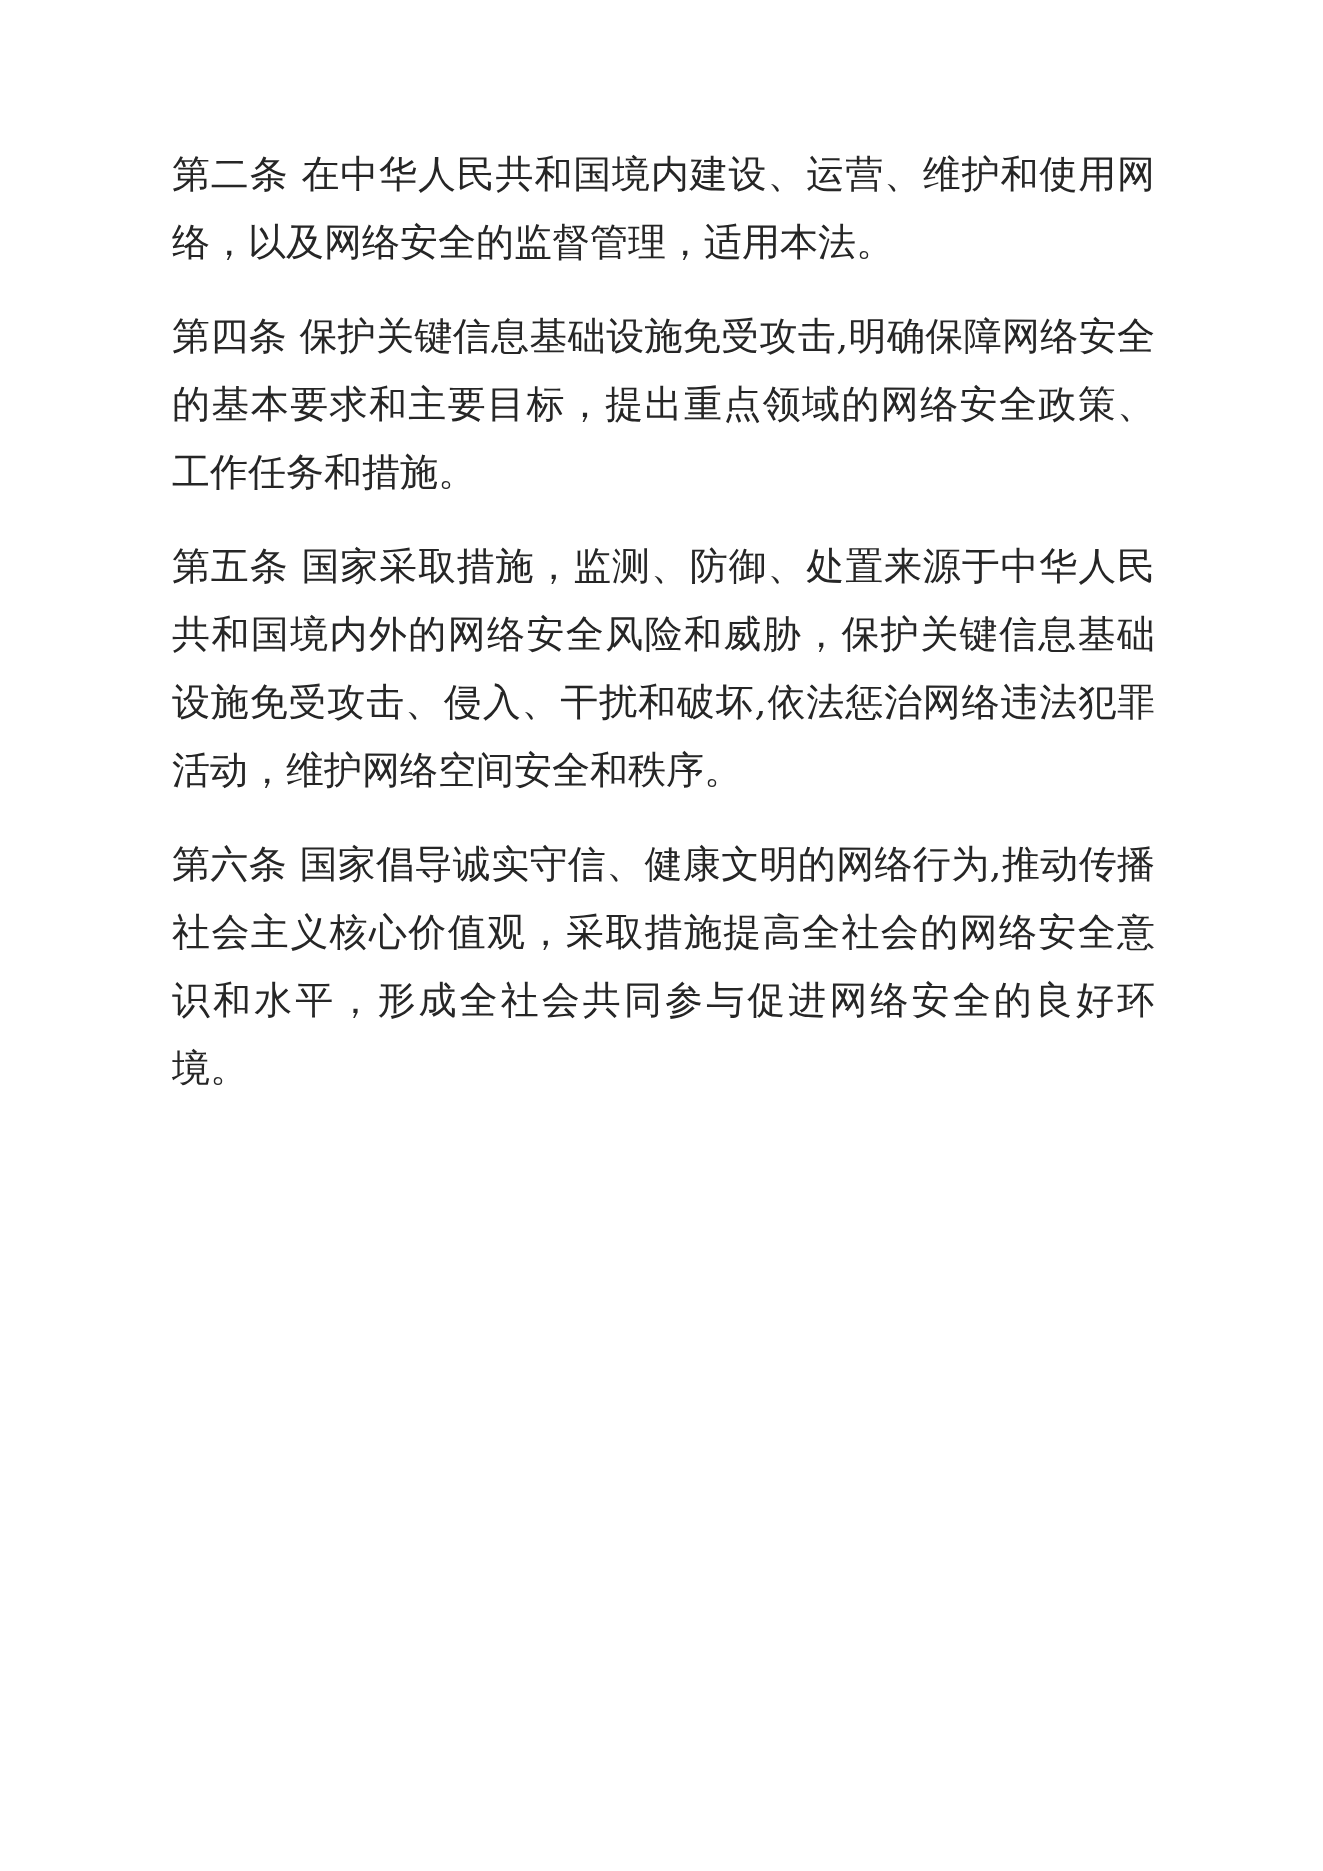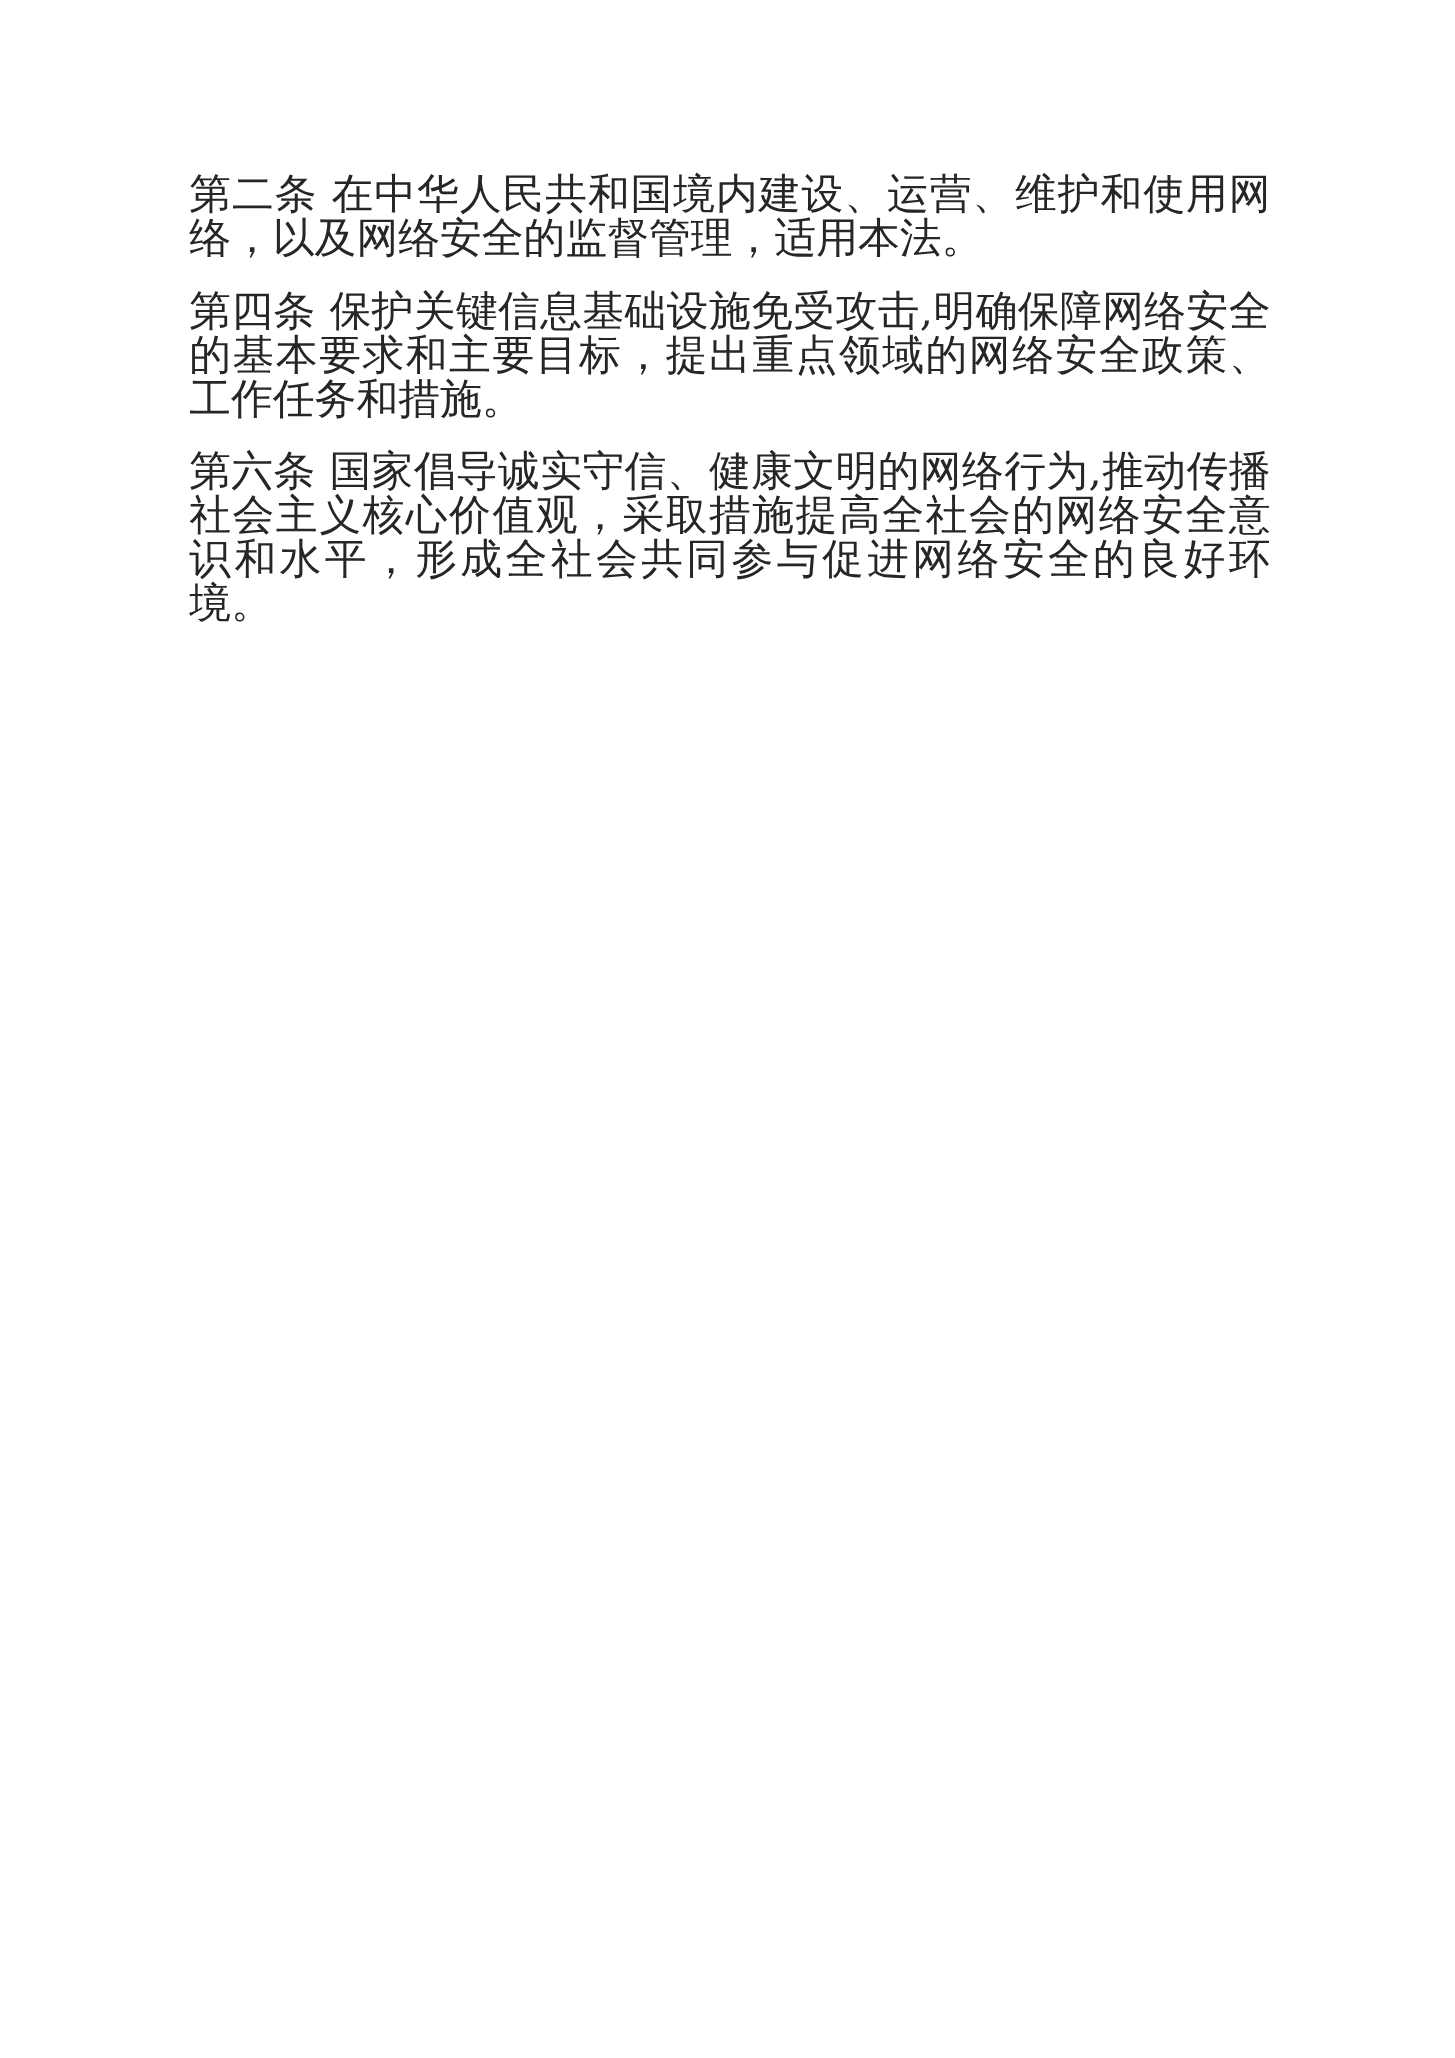--- a/index.html
+++ b/index.html
@@ -13,30 +13,31 @@
     height: 1871px;
     margin: 0 auto;
     background: #ffffff;
     box-sizing: border-box;
     padding: 140px 168px 0 172px;
     overflow: hidden;
   }
   .law-text p {
     font-family: "DejaVu Serif", "Liberation Serif", serif;
     font-size: 38px;
-    line-height: 40px;
+    line-height: 68px;
     color: #262626;
     text-align: justify;
     text-justify: inter-ideograph;
-    margin: 16px 0 26px 0;
+    margin: 0 0 26px 0;
     word-break: break-all;
   }
 </style>
 </head>
 <body>
 
 <div class="page">
   <div class="law-text">
     <p>第二条 在中华人民共和国境内建设、运营、维护和使用网络，以及网络安全的监督管理，适用本法。</p>
     <p>第四条 保护关键信息基础设施免受攻击,明确保障网络安全的基本要求和主要目标，提出重点领域的网络安全政策、工作任务和措施。</p>
+    <p>第五条 国家采取措施，监测、防御、处置来源于中华人民共和国境内外的网络安全风险和威胁，保护关键信息基础设施免受攻击、侵入、干扰和破坏,依法惩治网络违法犯罪活动，维护网络空间安全和秩序。</p>
     <p>第六条 国家倡导诚实守信、健康文明的网络行为,推动传播社会主义核心价值观，采取措施提高全社会的网络安全意识和水平，形成全社会共同参与促进网络安全的良好环境。</p>
   </div>
 </div>
 
 </body></html>

